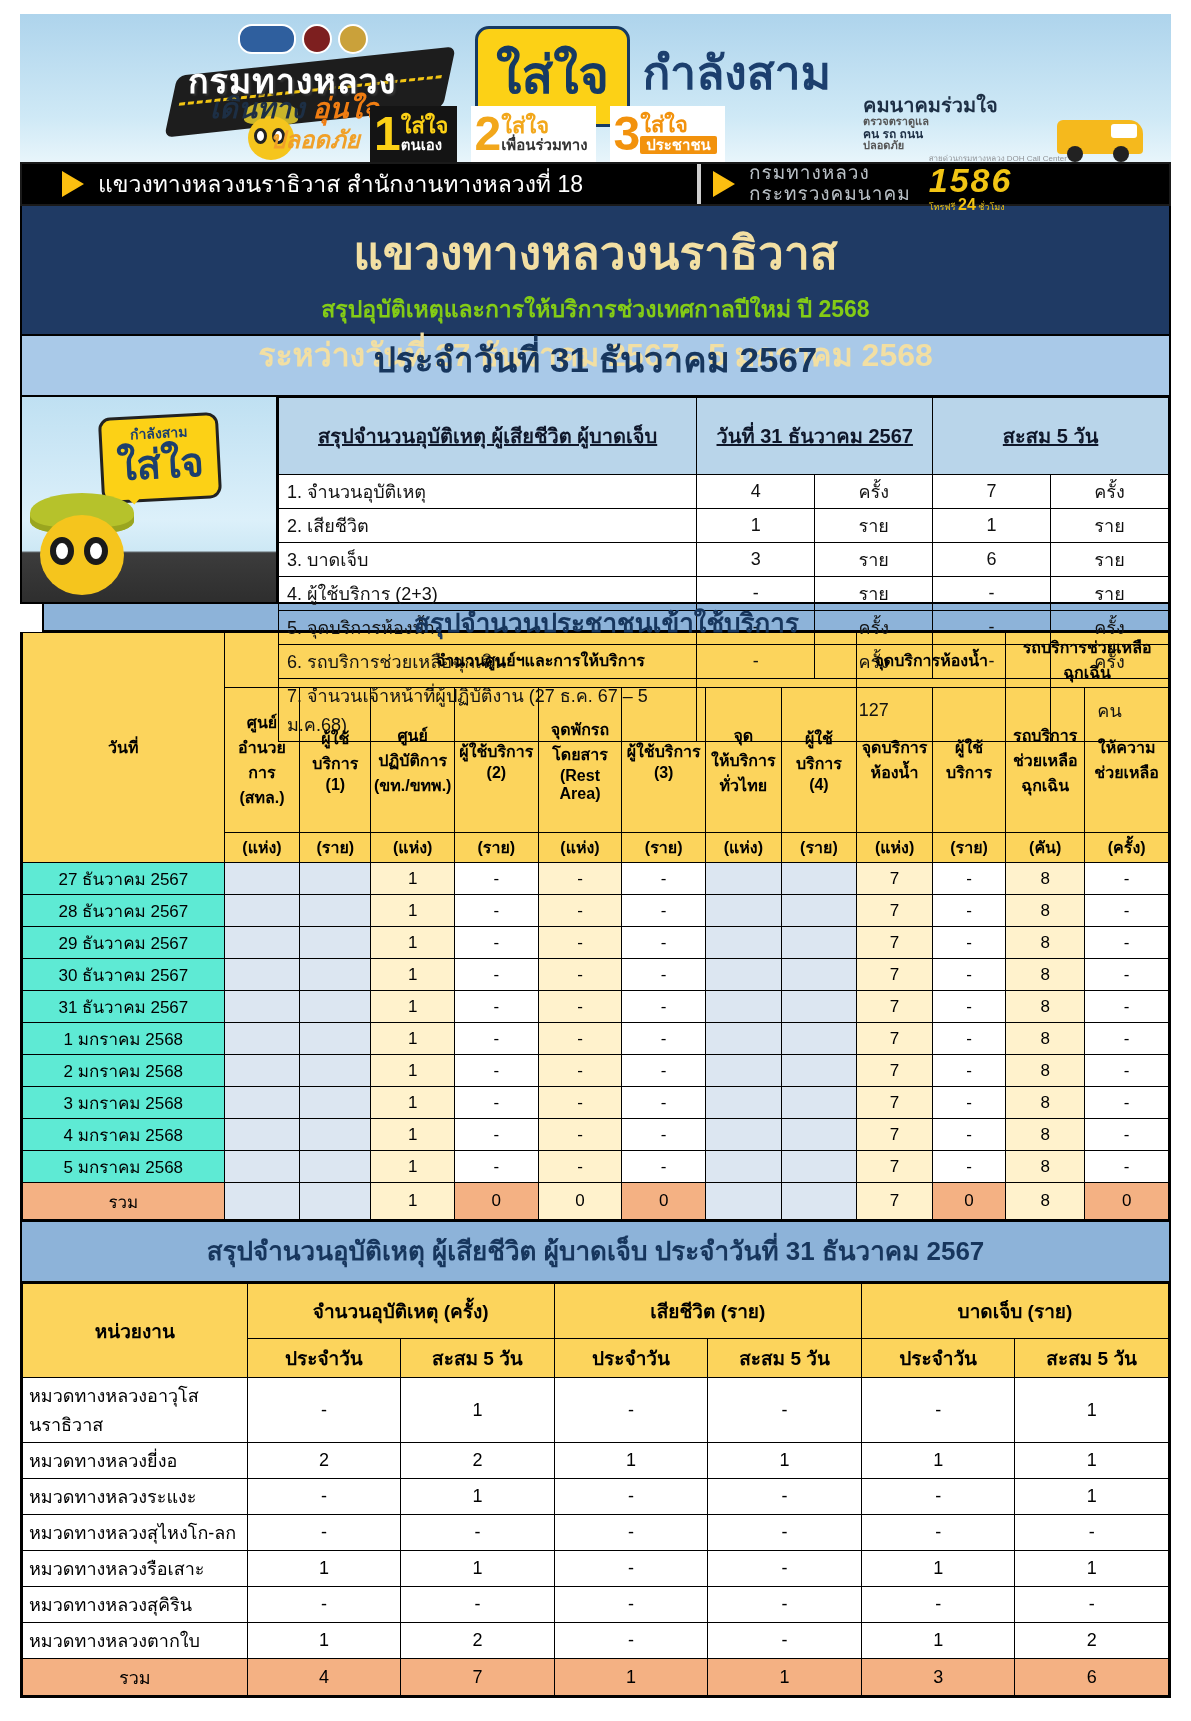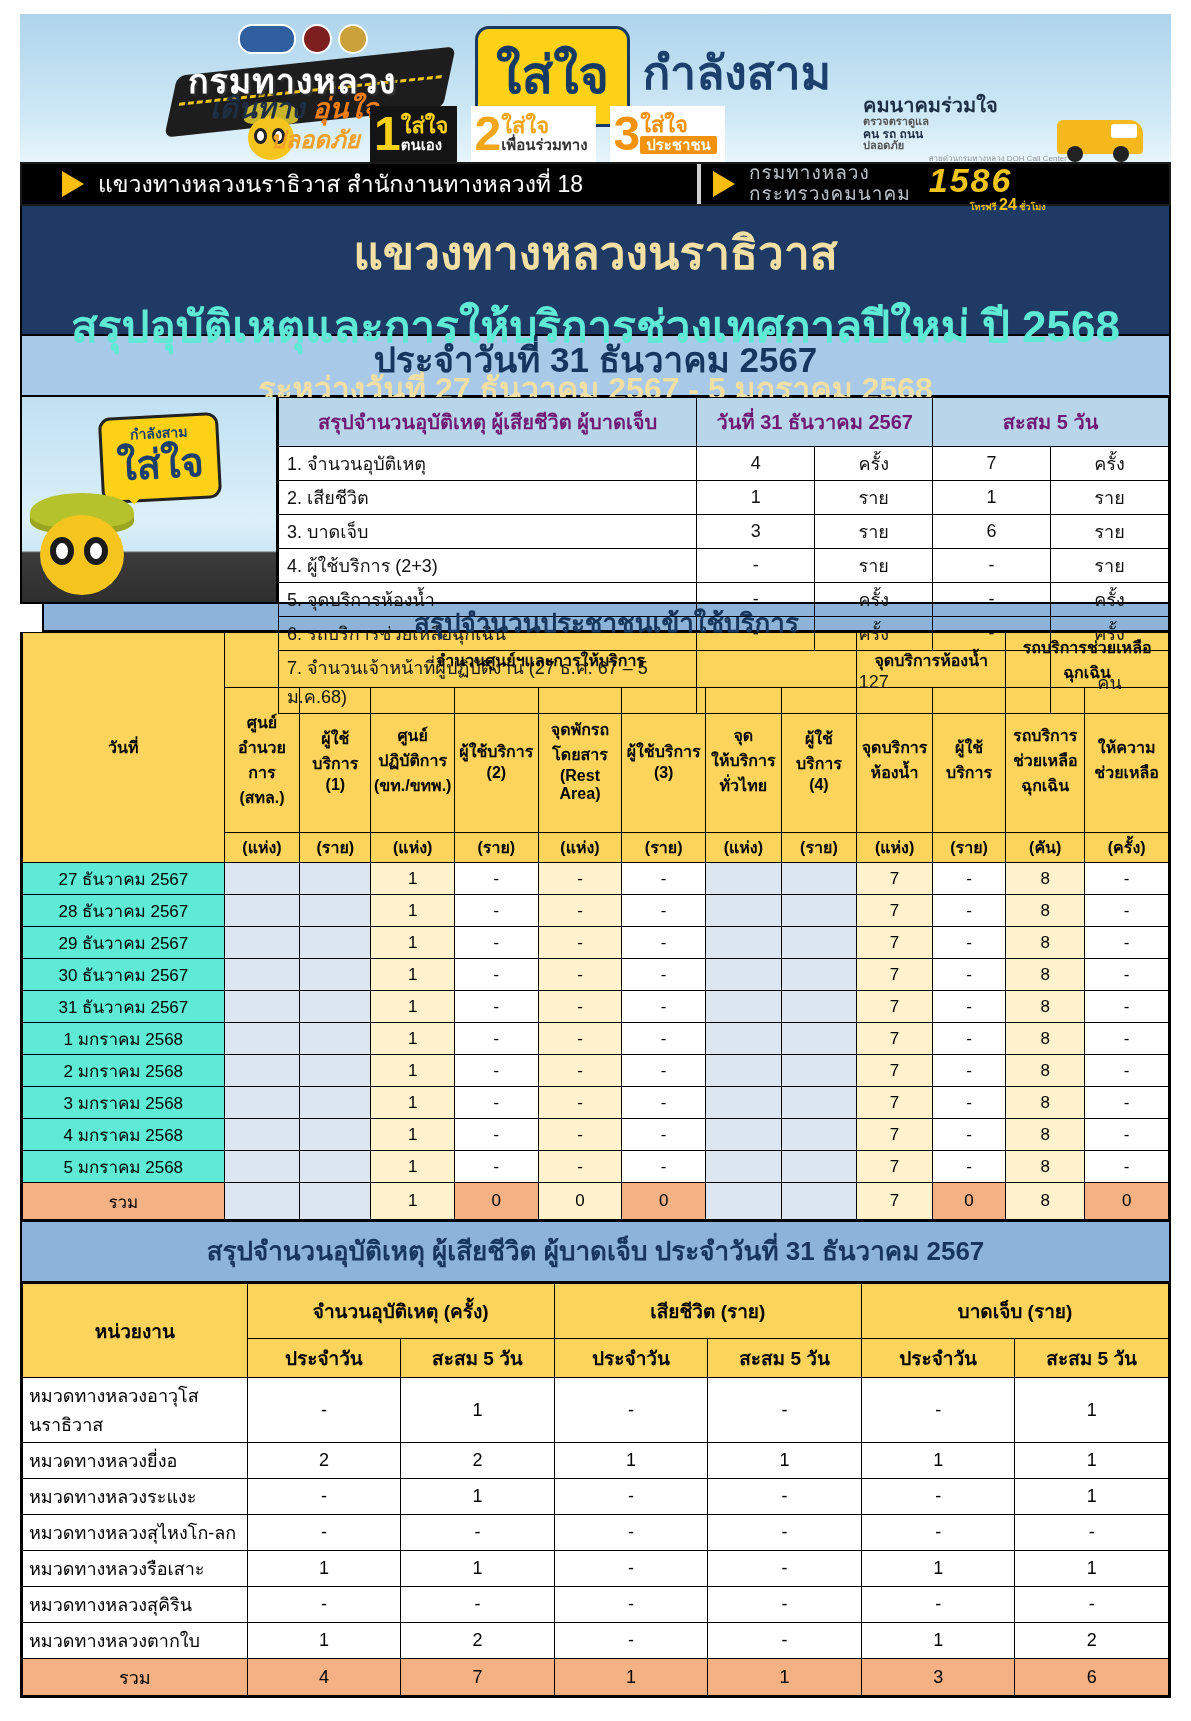--- a/index.html
+++ b/index.html
@@ -49,46 +49,46 @@
   
   .org-bar { height:44px; background:#000; border:2px solid #1a1a1a; display:flex; align-items:center; position:relative; }
   .org-left { flex:1 1 auto; display:flex; align-items:center; height:100%; border-right:4px solid #cfcfcf; }
   .arrow { width:0; height:0; border-top:13px solid transparent; border-bottom:13px solid transparent; border-left:22px solid #fcbf10; margin:0 14px 0 40px; }
   .org-left-text { color:#fff; font-size:23px; }
   .org-right { width:468px; display:flex; align-items:center; height:100%; }
   .dept-lines { color:#b9c0c6; font-size:19px; line-height:1.1; letter-spacing:1px; }
   .hotline { margin-left:18px; color:#f2c514; line-height:1; }
   .hotline .cap { font-size:8px; color:#8f9296; }
   .hotline .num { font-size:34px; font-weight:bold; font-style:italic; letter-spacing:2px; }
-  .hotline .sub { font-size:9px; color:#f2c514; font-weight:bold;margin-left:41px; }
+  .hotline .sub { font-size:9px; color:#f2c514; font-weight:normal; }
   .hotline .sub b { font-size:16px; }
 
   
   .navy-head { height:130px; background:#1f3a64; border:2px solid #000; border-top:none; text-align:center; padding-top:10px; }
   .navy-head .t1 { color:#f2dfa3; font-size:46px; font-weight:bold; }
-  .navy-head .t2 { color:#5eead4; font-size:44px; font-weight:bold; margin-top:2px; }
+  .navy-head .t2 { color:#84cc16; font-size:23px; font-weight:bold; margin-top:2px; }
   .navy-head .t3 { color:#f2dfa3; font-size:32px; font-weight:bold; margin-top:2px; }
   .date-bar { height:61px; background:#a9c9e8; border:2px solid #000; border-top:none; text-align:center; font-size:35px; font-weight:bold; color:#17365d; line-height:47px; }
 
   
   .sum-wrap { height:207px; display:flex; border:2px solid #000; border-top:none; }
   .mascot-box { width:256px; background:linear-gradient(180deg,#bfe0f2 0%,#dcf0fa 60%,#cde8f5 75%,#3c3c3c 76%,#2e2e2e 100%); position:relative; border-right:2px solid #000; overflow:hidden; }
   .m-bubble { position:absolute; left:78px; top:18px; width:120px; height:86px; background:#fcd116; border:3px solid #222; border-radius:12px; transform:rotate(-3deg); text-align:center; }
   .m-bubble .small { font-size:14px; font-weight:bold; color:#1c3f6e; margin-top:4px; }
   .m-bubble .big { font-size:40px; font-weight:bold; color:#1c3f6e; line-height:1; }
   .m-bubble:after { content:""; position:absolute; left:18px; bottom:-16px; border:11px solid transparent; border-top-color:#fcd116; }
   .m-head { position:absolute; left:18px; top:118px; width:84px; height:80px; background:#f5c51d; border-radius:50%; }
   .m-hat { position:absolute; left:8px; top:96px; width:104px; height:40px; background:#b6c22b; border-radius:50% 50% 30% 30%; box-shadow:inset 0 -6px 0 #9aa51f; }
   .m-eye { position:absolute; top:140px; width:24px; height:28px; background:#fff; border-radius:50%; border:6px solid #1a1a1a; }
   .m-eye.l { left:28px; } .m-eye.r { left:62px; }
   .sum-table-box { flex:1; }
   table { border-collapse:collapse; width:100%; }
   td,th { border:1.5px solid #000; font-weight:normal; }
   #table1 { height:100%; }
-  #table1 th { background:#b9d5ea; font-size:20px; font-weight:bold; color:#701a75; padding:8px 4px; }
+  #table1 th { background:#b9d5ea; font-size:20px; font-weight:bold; color:#0f172a; padding:22px 4px;text-decoration:underline; }
   #table1 td { font-size:18px; color:#111; text-align:center; padding:2px 4px; }
   #table1 td.lbl { text-align:left; padding-left:8px; }
 
   .sec-bar { background:#8db3d9; border:2px solid #000; border-top:none; text-align:center; font-weight:bold; color:#17365d; }
   .sec-bar.s1 { height:28px; font-size:26px; line-height:38px;margin-left:22px; }
   .sec-bar.s2 { height:61px; font-size:26px; line-height:59px; }
 
   
   #table2 { table-layout:fixed; }
   #table2 th { background:#fcd45c; font-size:16px; font-weight:bold; padding:2px; white-space:pre-line; }

